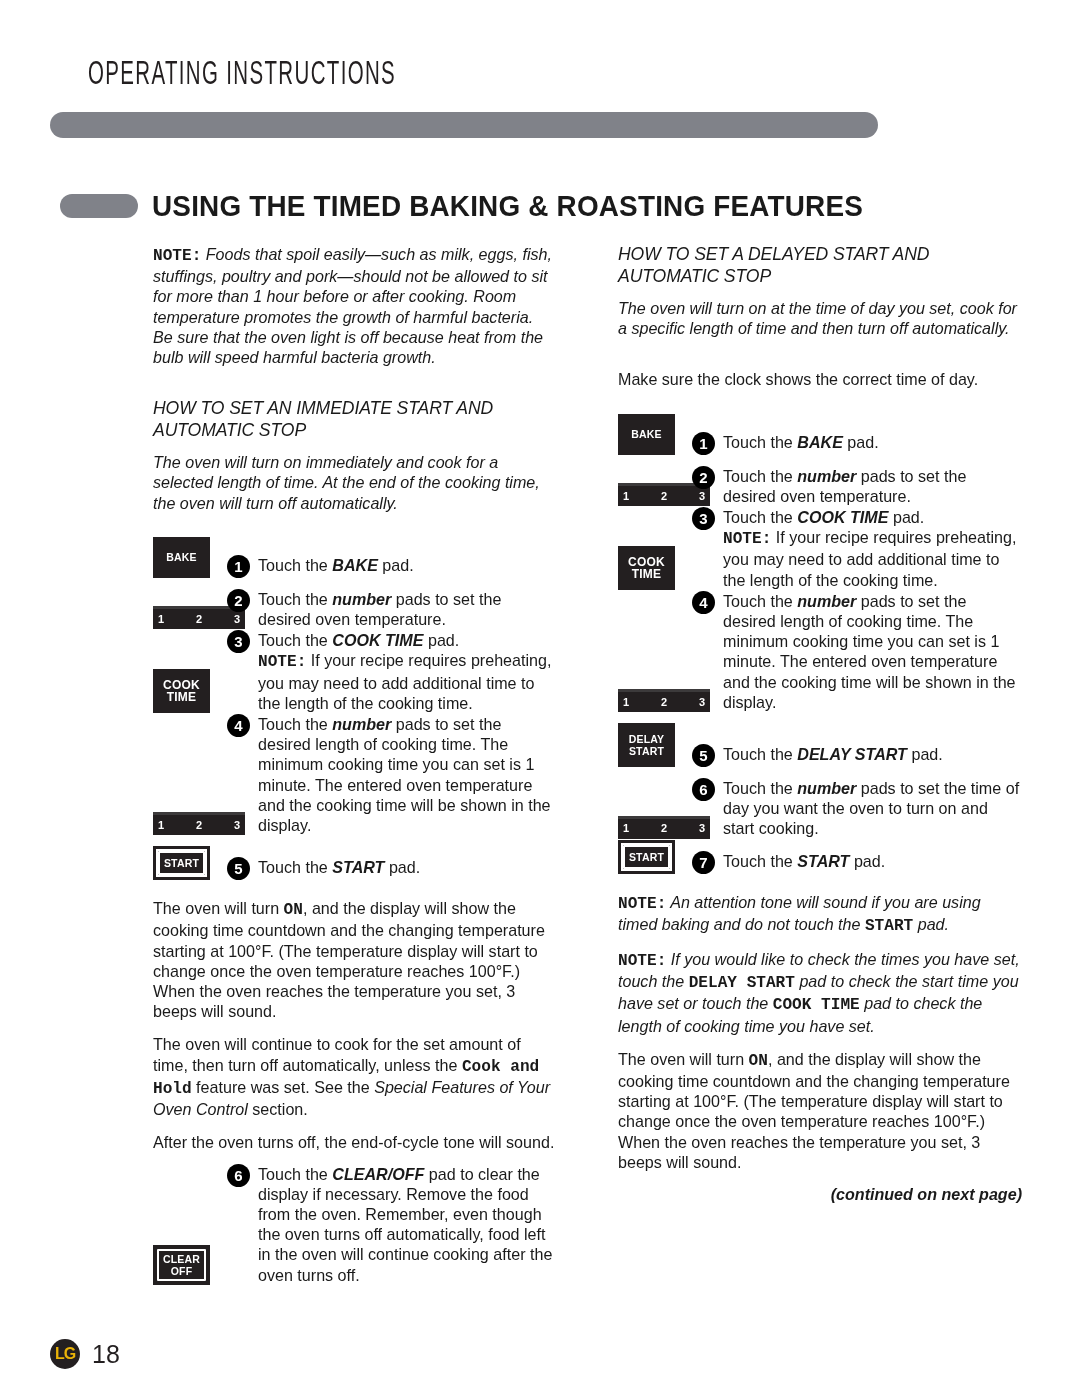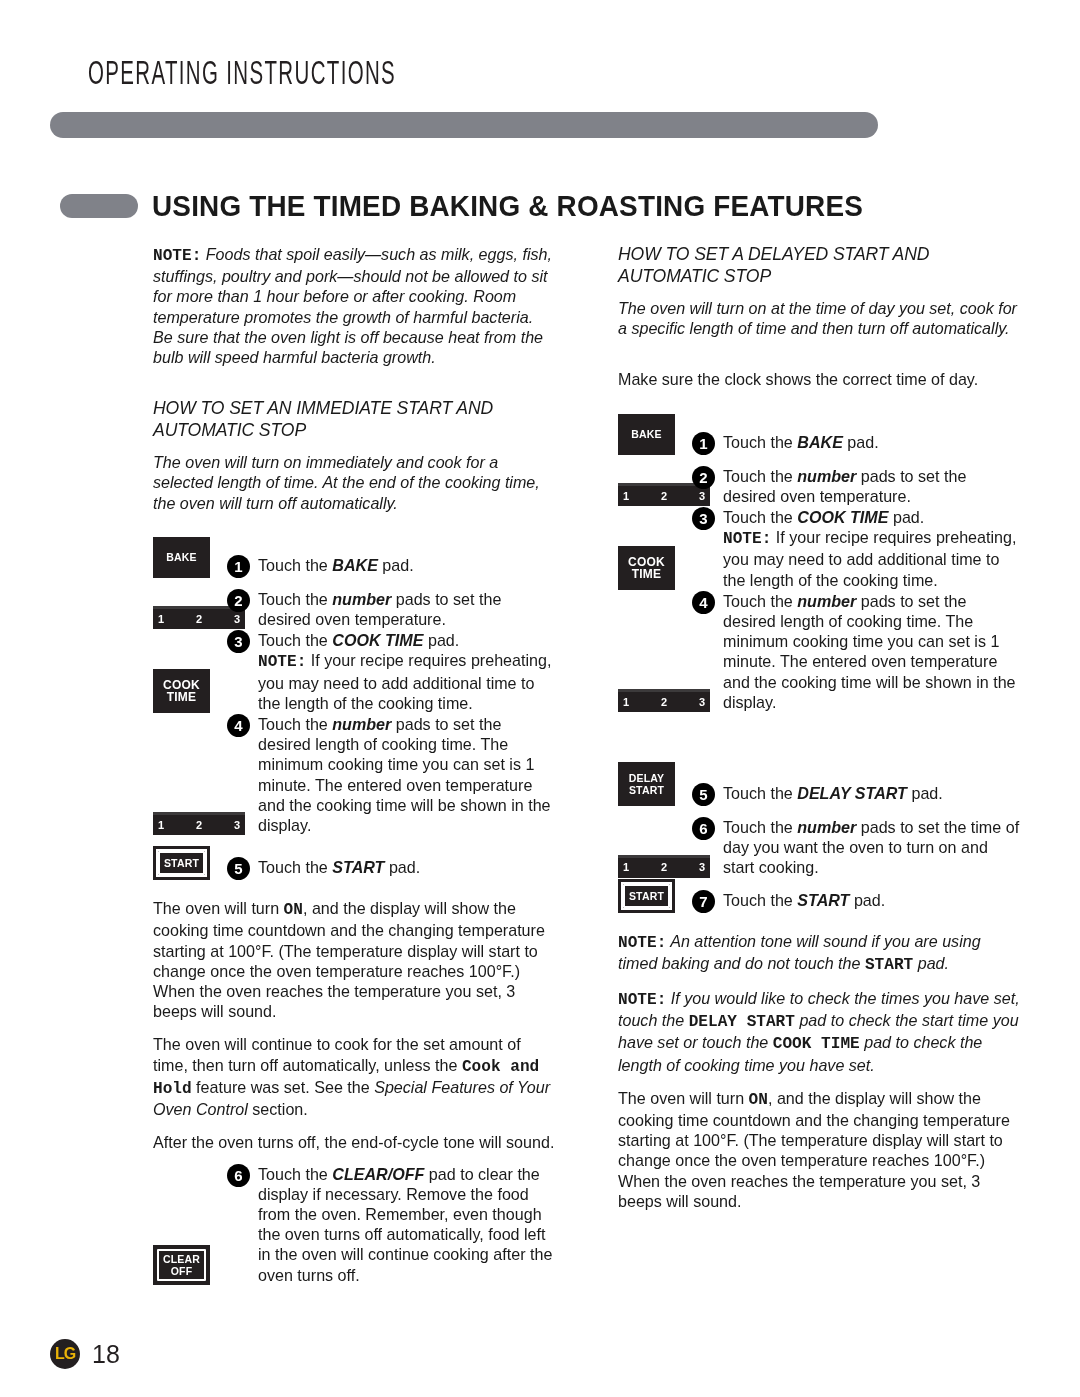--- a/index.html
+++ b/index.html
@@ -185,21 +185,20 @@
   .pad-cook {
     width: 57px;
     height: 44px;
     font-size: 12px;
   }
 
   .pad-delay {
     width: 57px;
     height: 44px;
     font-size: 10.5px;
-    margin-top: 39px;
   }
 
   .pad-start {
     width: 57px;
     height: 34px;
     font-size: 10.5px;
     border: 3px solid #231f20;
     outline: 2px solid #ffffff;
     outline-offset: -5px;
     box-shadow: inset 0 0 0 0 #fff;
@@ -523,20 +522,21 @@
     </div>
 
     <div class="gap-md"></div>
 
     <p class="italic"><b>NOTE:</b><span> An attention tone will sound if you are using timed baking and do not touch the </span><b>START</b><span> pad.</span></p>
 
     <p class="italic"><b>NOTE:</b><span> If you would like to check the times you have set, touch the </span><b>DELAY START</b><span> pad to check the start time you have set or touch the </span><b>COOK TIME</b><span> pad to check the length of cooking time you have set.</span></p>
 
     <p><span>The oven will turn </span><b>ON</b><span>, and the display will show the cooking time countdown and the changing temperature starting at 100°F. (The temperature display will start to change once the oven temperature reaches 100°F.) When the oven reaches the temperature you set, 3 beeps will sound.</span></p>
 
+    <div class="continued">(continued on next page)</div>
 
   </div>
 
   <div class="footer">
     <div class="lg-logo">
       <span class="lg-text">LG</span>
     </div>
     <div class="page-num">18</div>
   </div>
 

